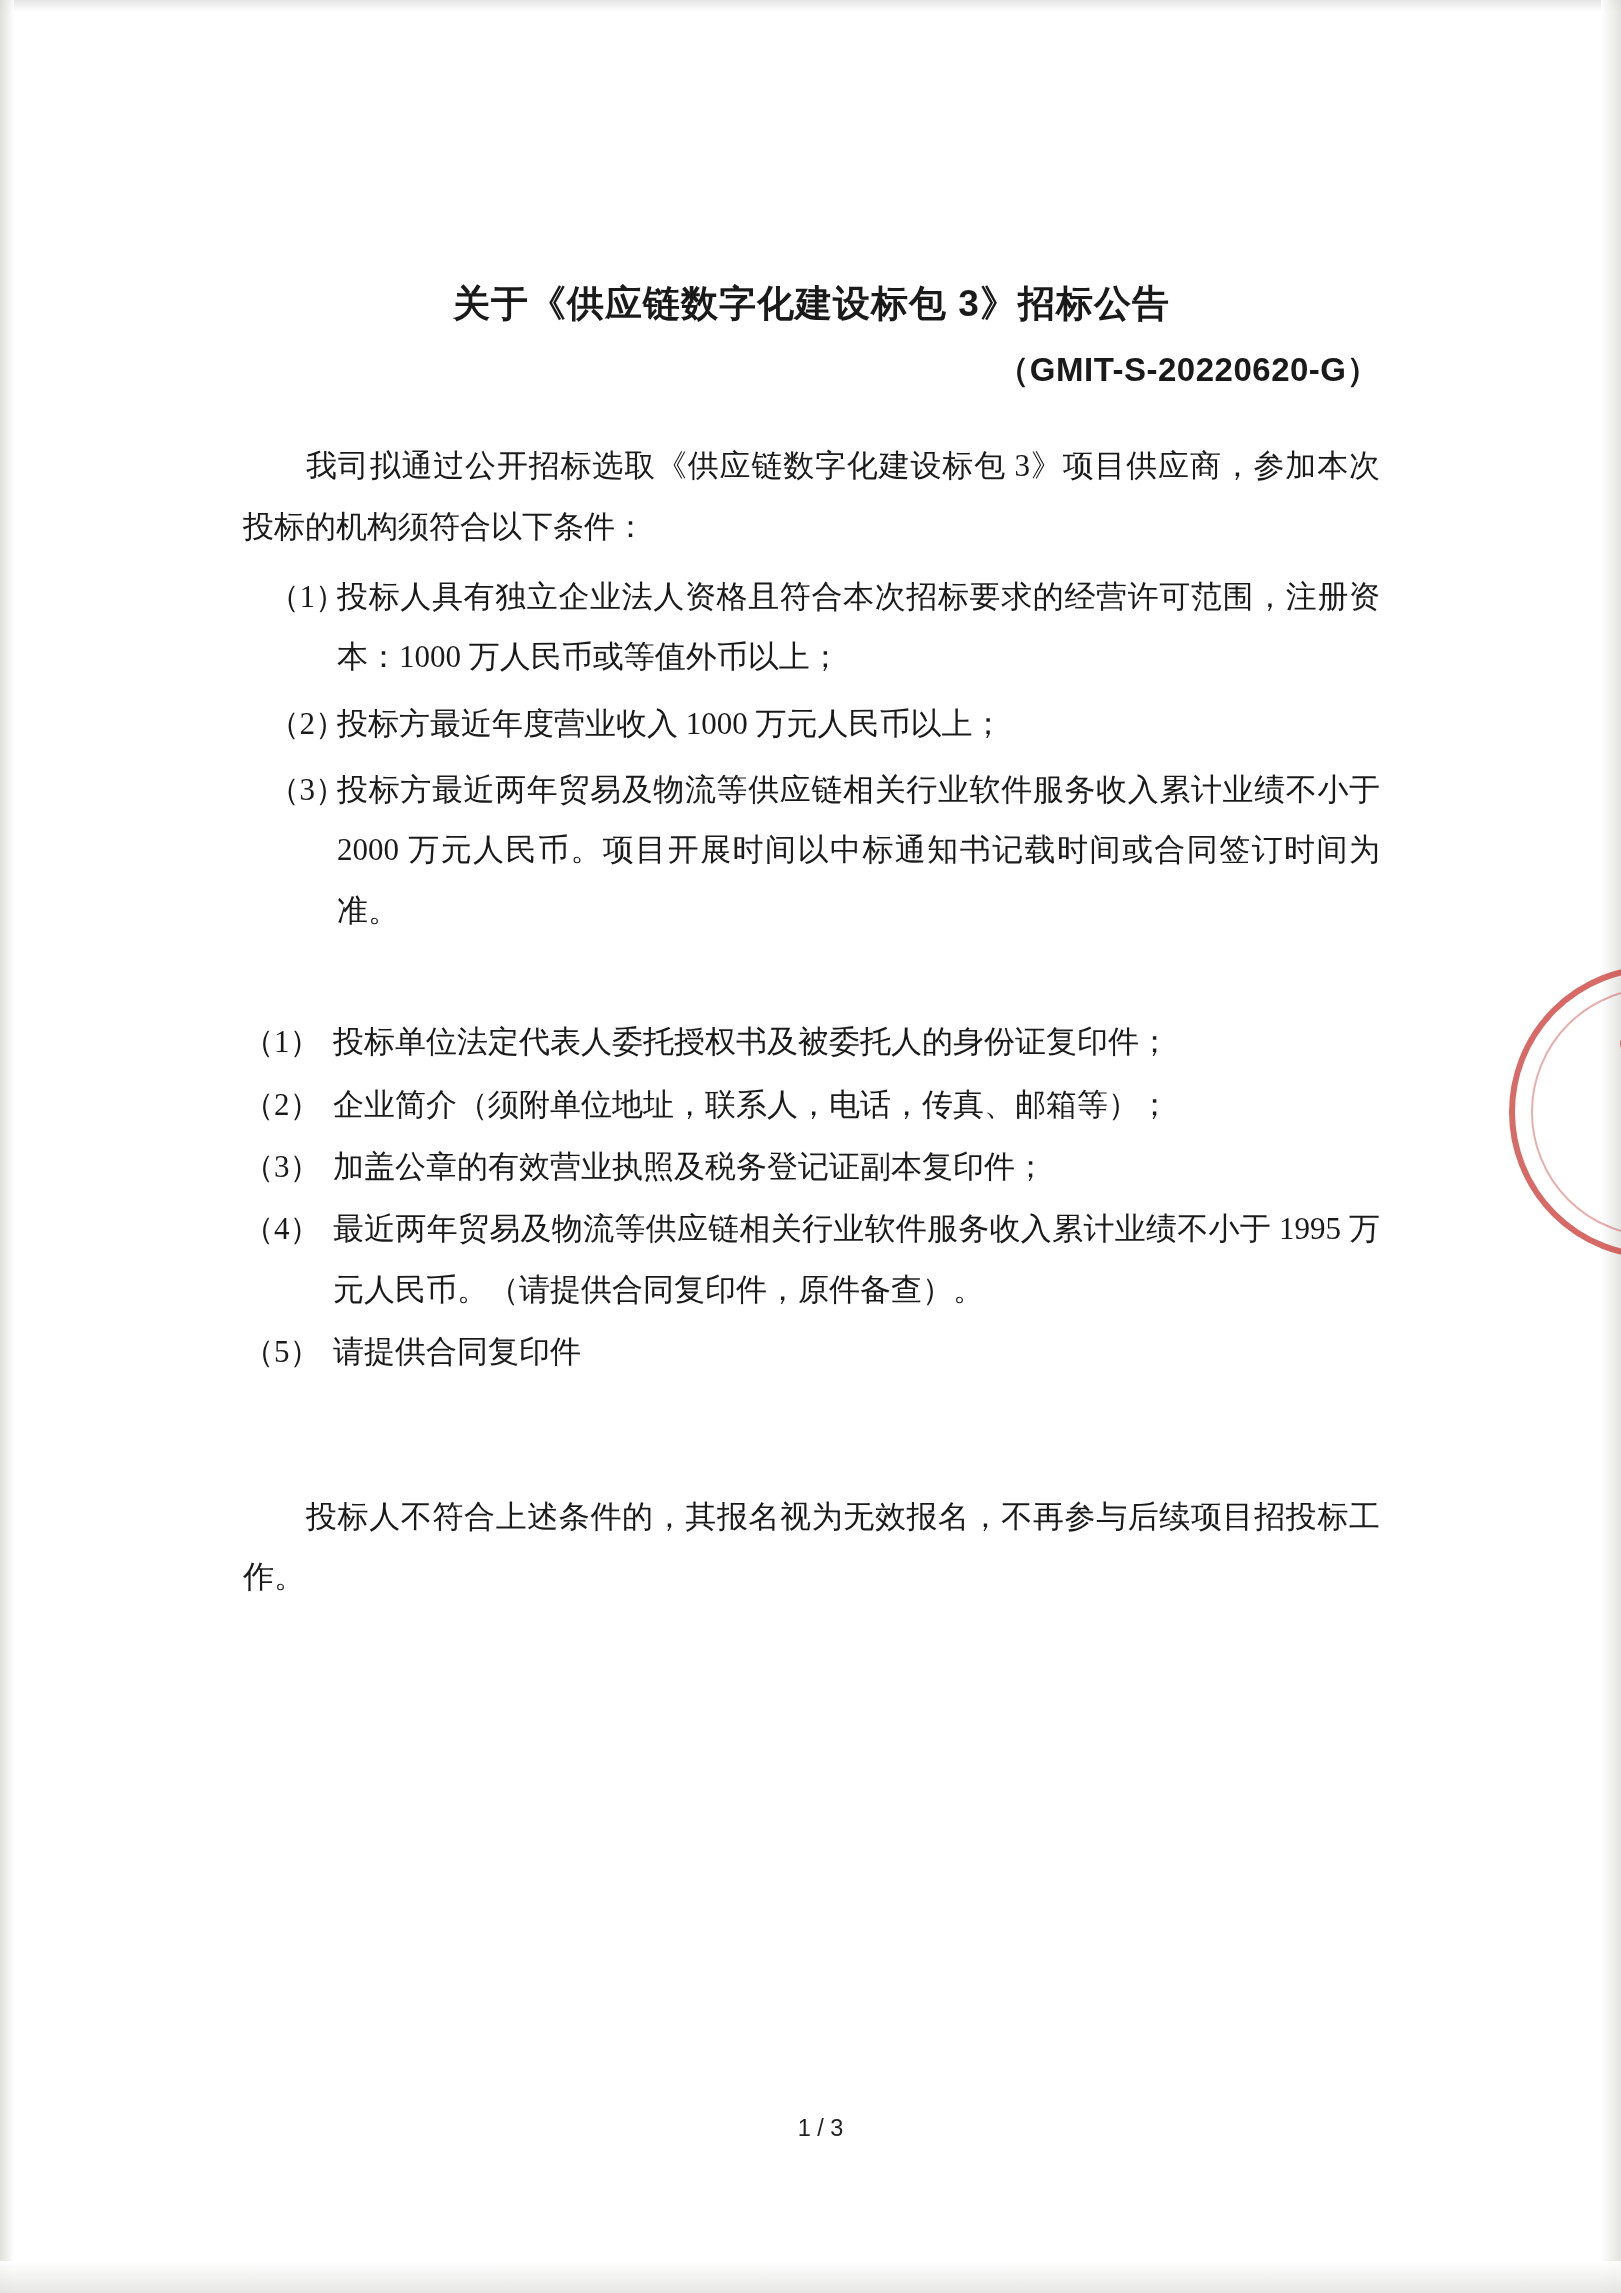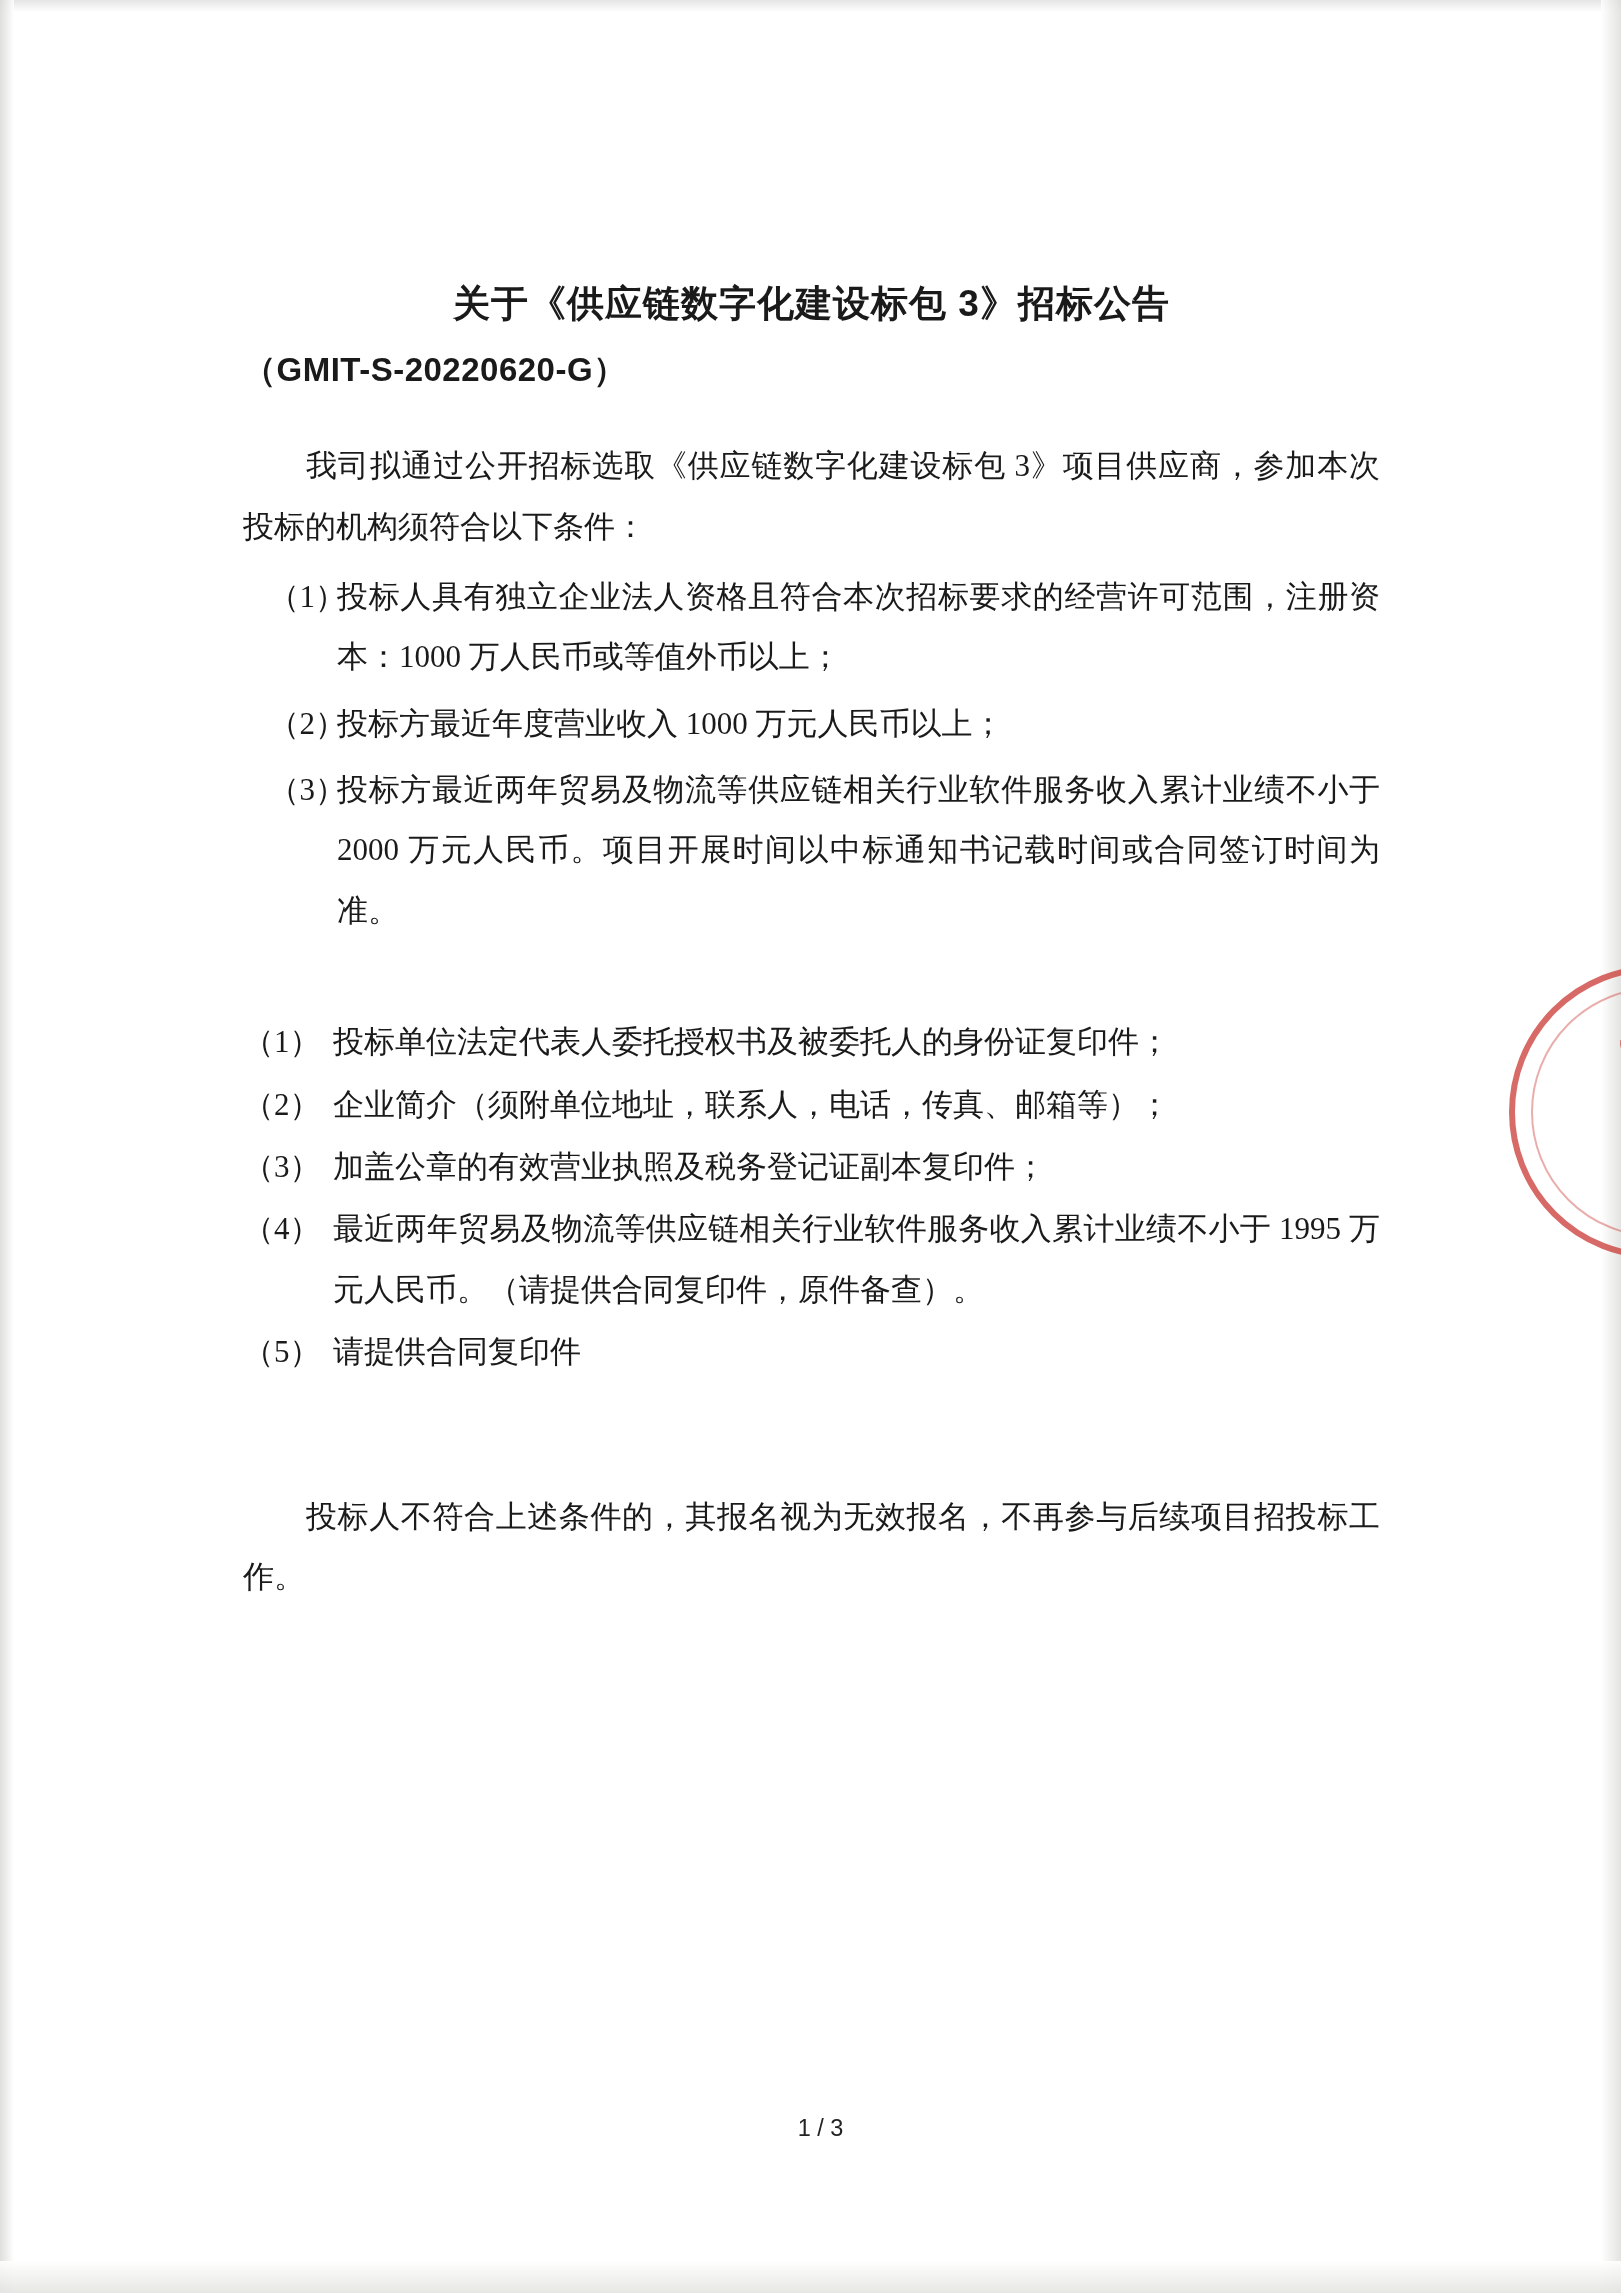--- a/index.html
+++ b/index.html
@@ -57,21 +57,21 @@
 
   .doc-title {
     text-align: center;
     font-size: 37px;
     font-weight: bold;
     letter-spacing: 1px;
     line-height: 1.45;
     font-family: "Liberation Sans", sans-serif;
   }
   .doc-subtitle {
-    text-align: left;
+    text-align: right;
     font-size: 33px;
     font-weight: bold;
     margin-top: 17.6px;
     letter-spacing: 0.5px;
     font-family: "Liberation Sans", sans-serif;
   }
 
   .para {
     font-size: 31px;
     line-height: 1.95;

